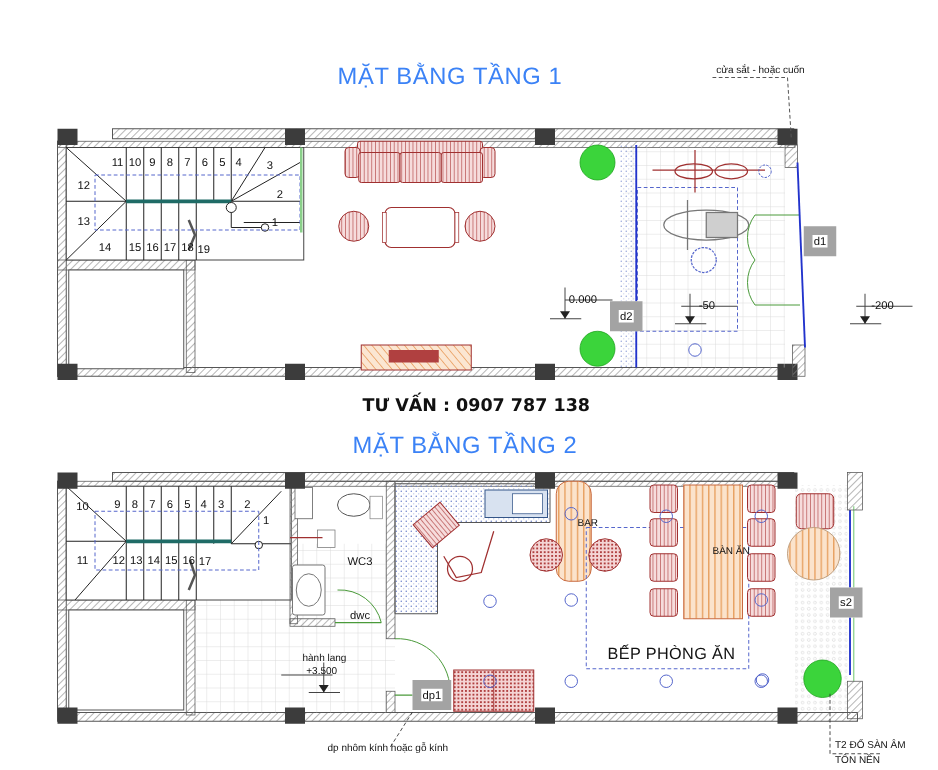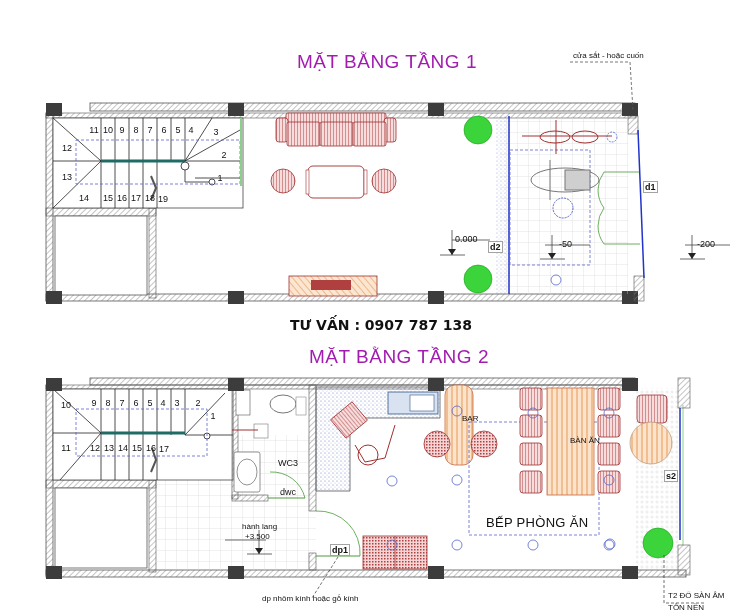--- a/index.html
+++ b/index.html
@@ -1,23 +1,23 @@
 <!DOCTYPE html>
 <html><head>
 <meta charset="utf-8">
 <style>
   html, body { margin: 0; padding: 0; background: #ffffff; }
   body { width: 750px; height: 616px; position: relative; overflow: hidden;
          font-family: "Liberation Sans", "DejaVu Sans", sans-serif; }
   .abs { position: absolute; }
-  .title { font-size: 19px; color: #a21caf; letter-spacing: 0.5px; white-space: nowrap; margin-left: 27px; }
+  .title { font-size: 19px; color: #3b82f6; letter-spacing: 0.5px; white-space: nowrap; }
   .consult { font-family: "DejaVu Sans", sans-serif; font-weight: bold; font-size: 14px; color: #111; white-space: nowrap; }
   .note { font-size: 8px; color: #111; white-space: nowrap; }
   .tag { font-size: 9px; color: #111; white-space: nowrap; }
-  .tagbox { border: 1px solid #a3a3a3; background: #fff; padding: 0 1px; line-height: 10px; font-weight: bold; }
+  .tagbox { border: 7px solid #a3a3a3; background: #fff; padding: 0 1px; line-height: 10px; }
   .step { font-size: 9px; color: #111; text-align: center; width: 12px; }
   .room { font-size: 13px; color: #111; white-space: nowrap; letter-spacing: 0.3px; }
   .small { font-size: 8px; color: #111; white-space: nowrap; padding-left: 12px; }
   svg { position: absolute; left: 0; top: 0; }
 </style>
 </head>
 <body>
 
 <svg width="750" height="616" viewBox="0 0 750 616">
   <defs>
@@ -354,21 +354,21 @@
   <div class="abs step" style="left:60px; top:400px;">10</div>
   <div class="abs step" style="left:60px; top:443px;">11</div>
   <div class="abs step" style="left:89px; top:443px;">12</div>
   <div class="abs step" style="left:103px; top:443px;">13</div>
   <div class="abs step" style="left:117px; top:443px;">14</div>
   <div class="abs step" style="left:131px; top:443px;">15</div>
   <div class="abs step" style="left:145px; top:443px;">16</div>
   <div class="abs step" style="left:158px; top:444px;">17</div>
 </div>
 
-<div class="abs tag" style="left:278px; top:458px;">WC3</div>
+<div class="abs tag" style="left:278px; top:444px;">WC3</div>
 <div class="abs tag" style="left:280px; top:487px;">dwc</div>
 <div class="abs small" style="left:230px; top:522px;">hành lang</div>
 <div class="abs small" style="left:233px; top:532px;">+3.500</div>
 <div class="abs tag tagbox" style="left:330px; top:544px;">dp1</div>
 <div class="abs small" style="left:450px; top:414px;">BAR</div>
 <div class="abs small" style="left:558px; top:436px;text-align:center;">BÀN ĂN</div>
 <div class="abs room" style="left:486px; top:515px;">BẾP PHÒNG ĂN</div>
 <div class="abs tag tagbox" style="left:664px; top:470px;">s2</div>
 <div class="abs note" style="left:262px; top:594px;">dp nhôm kính hoặc gỗ kính</div>
 <div class="abs note" style="left:668px; top:591px;">T2 ĐỔ SÀN ÂM</div>

